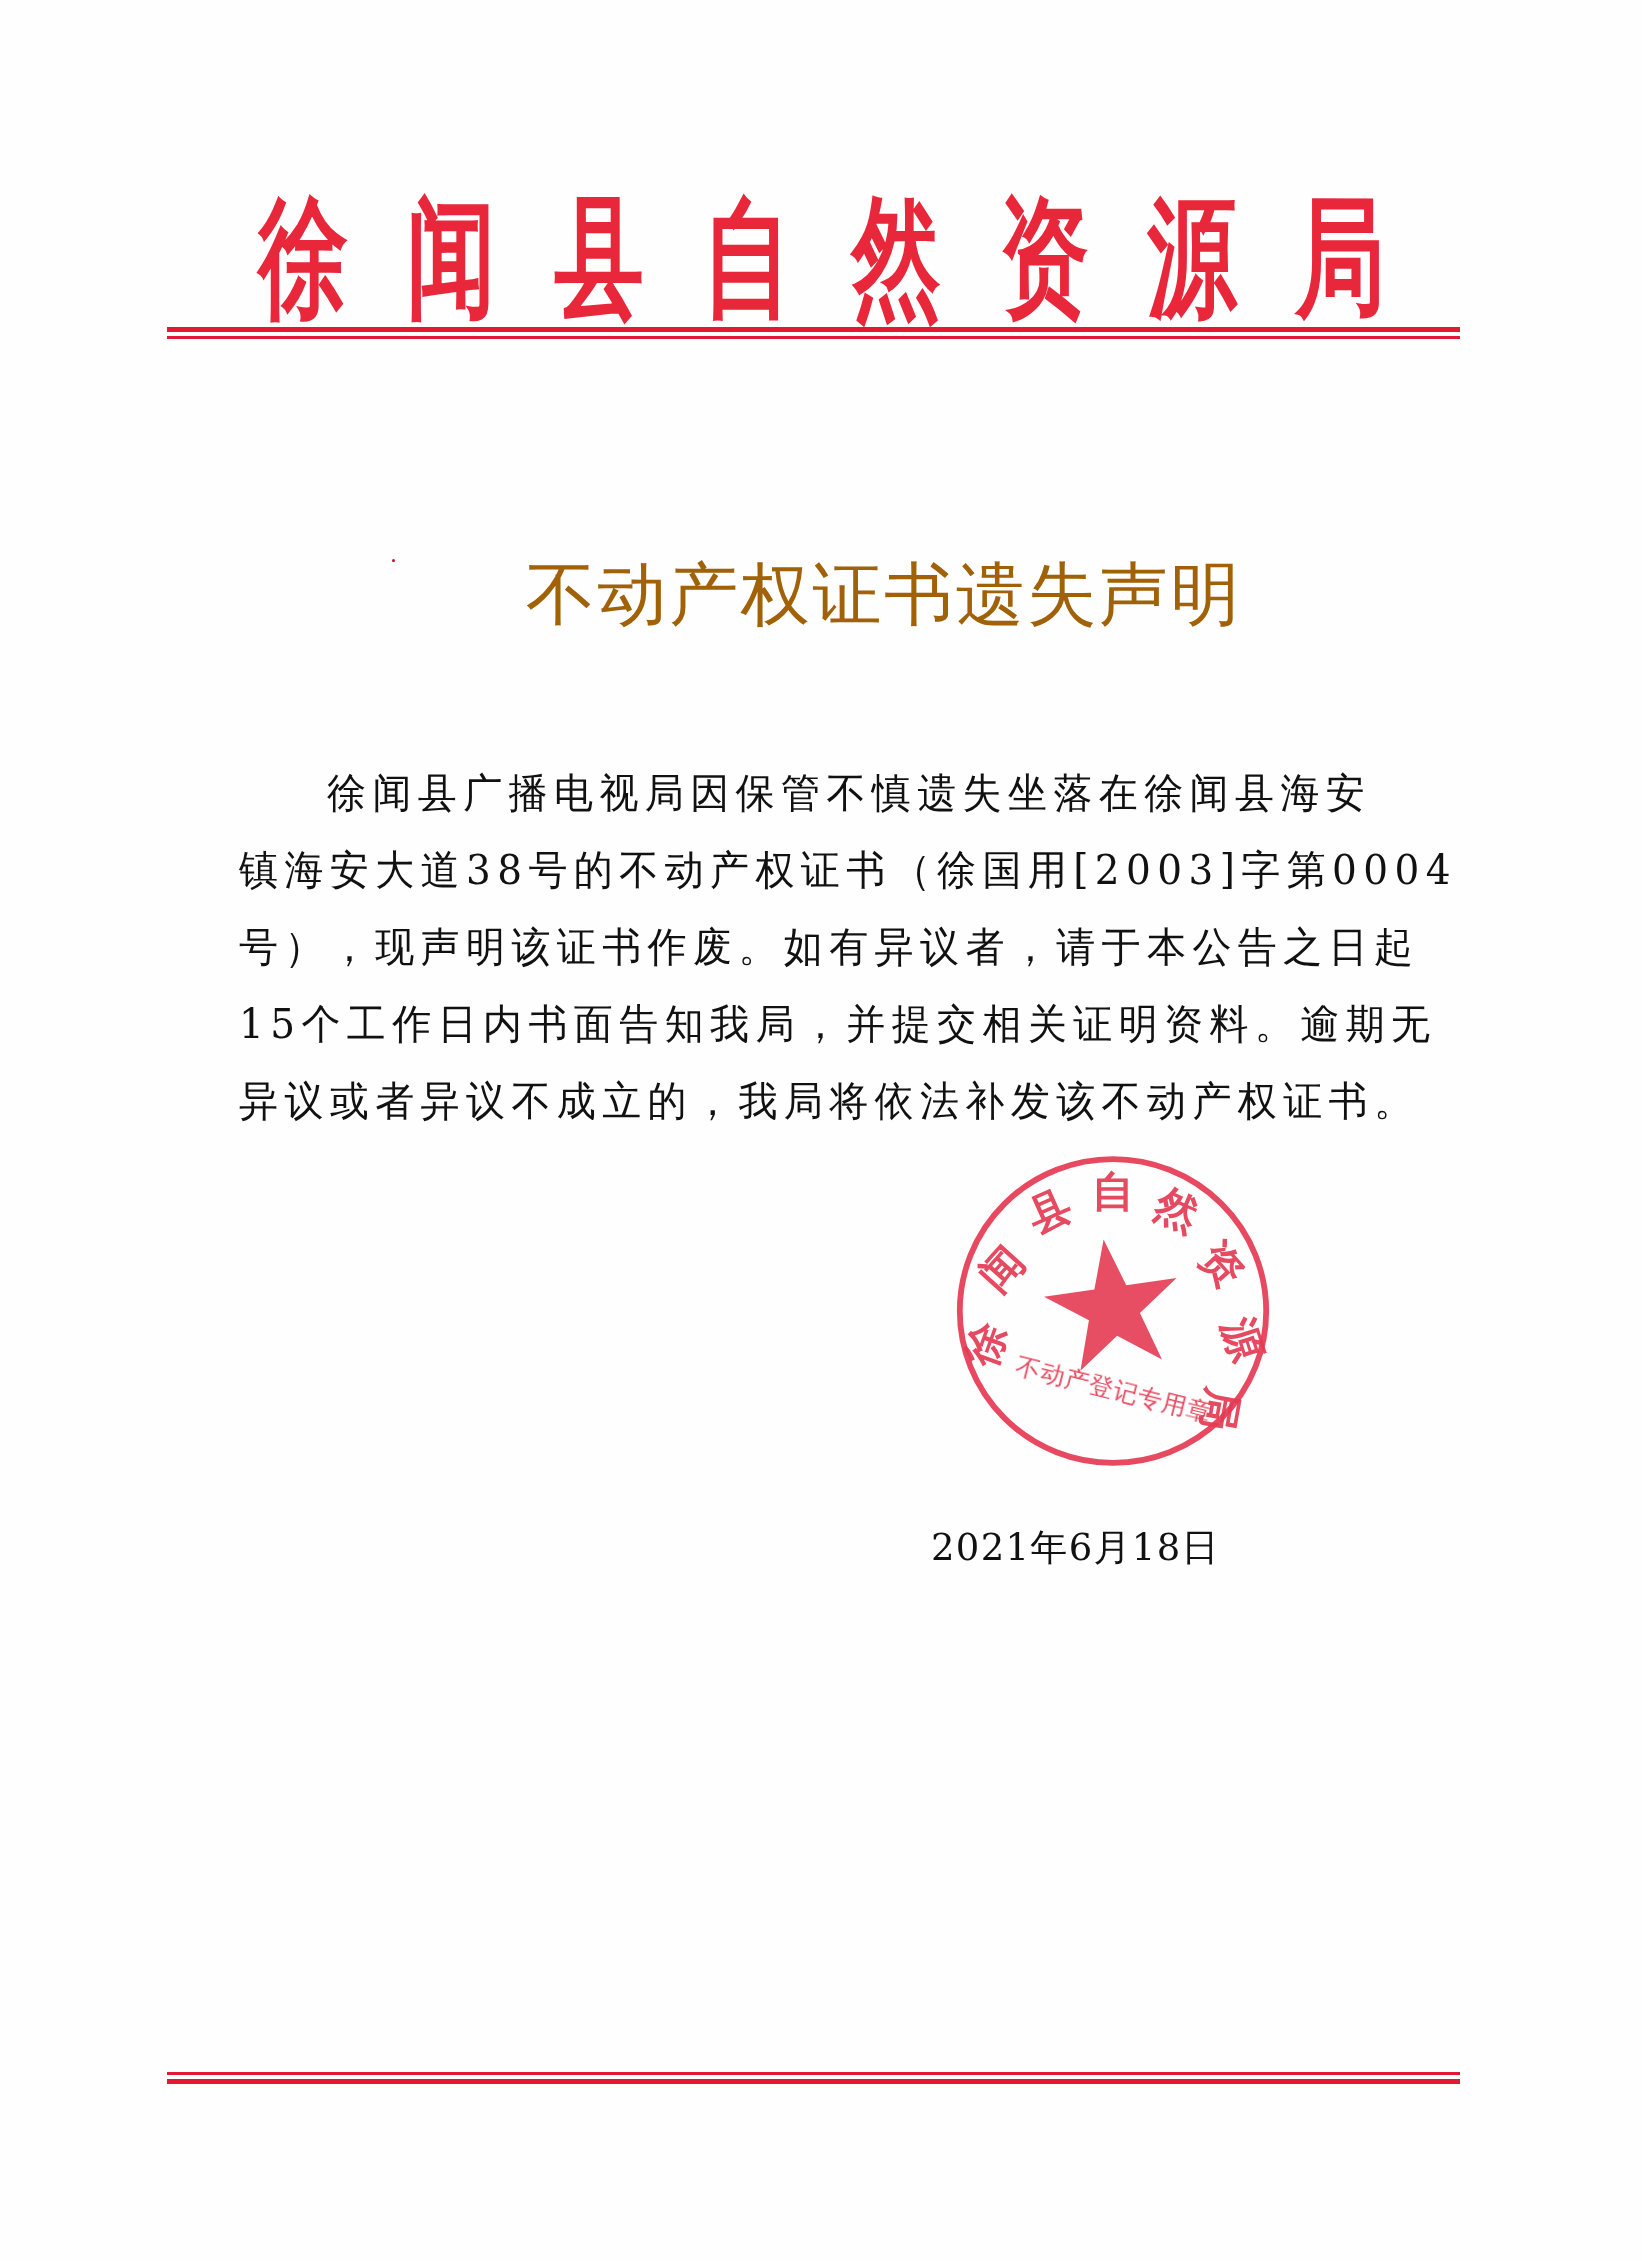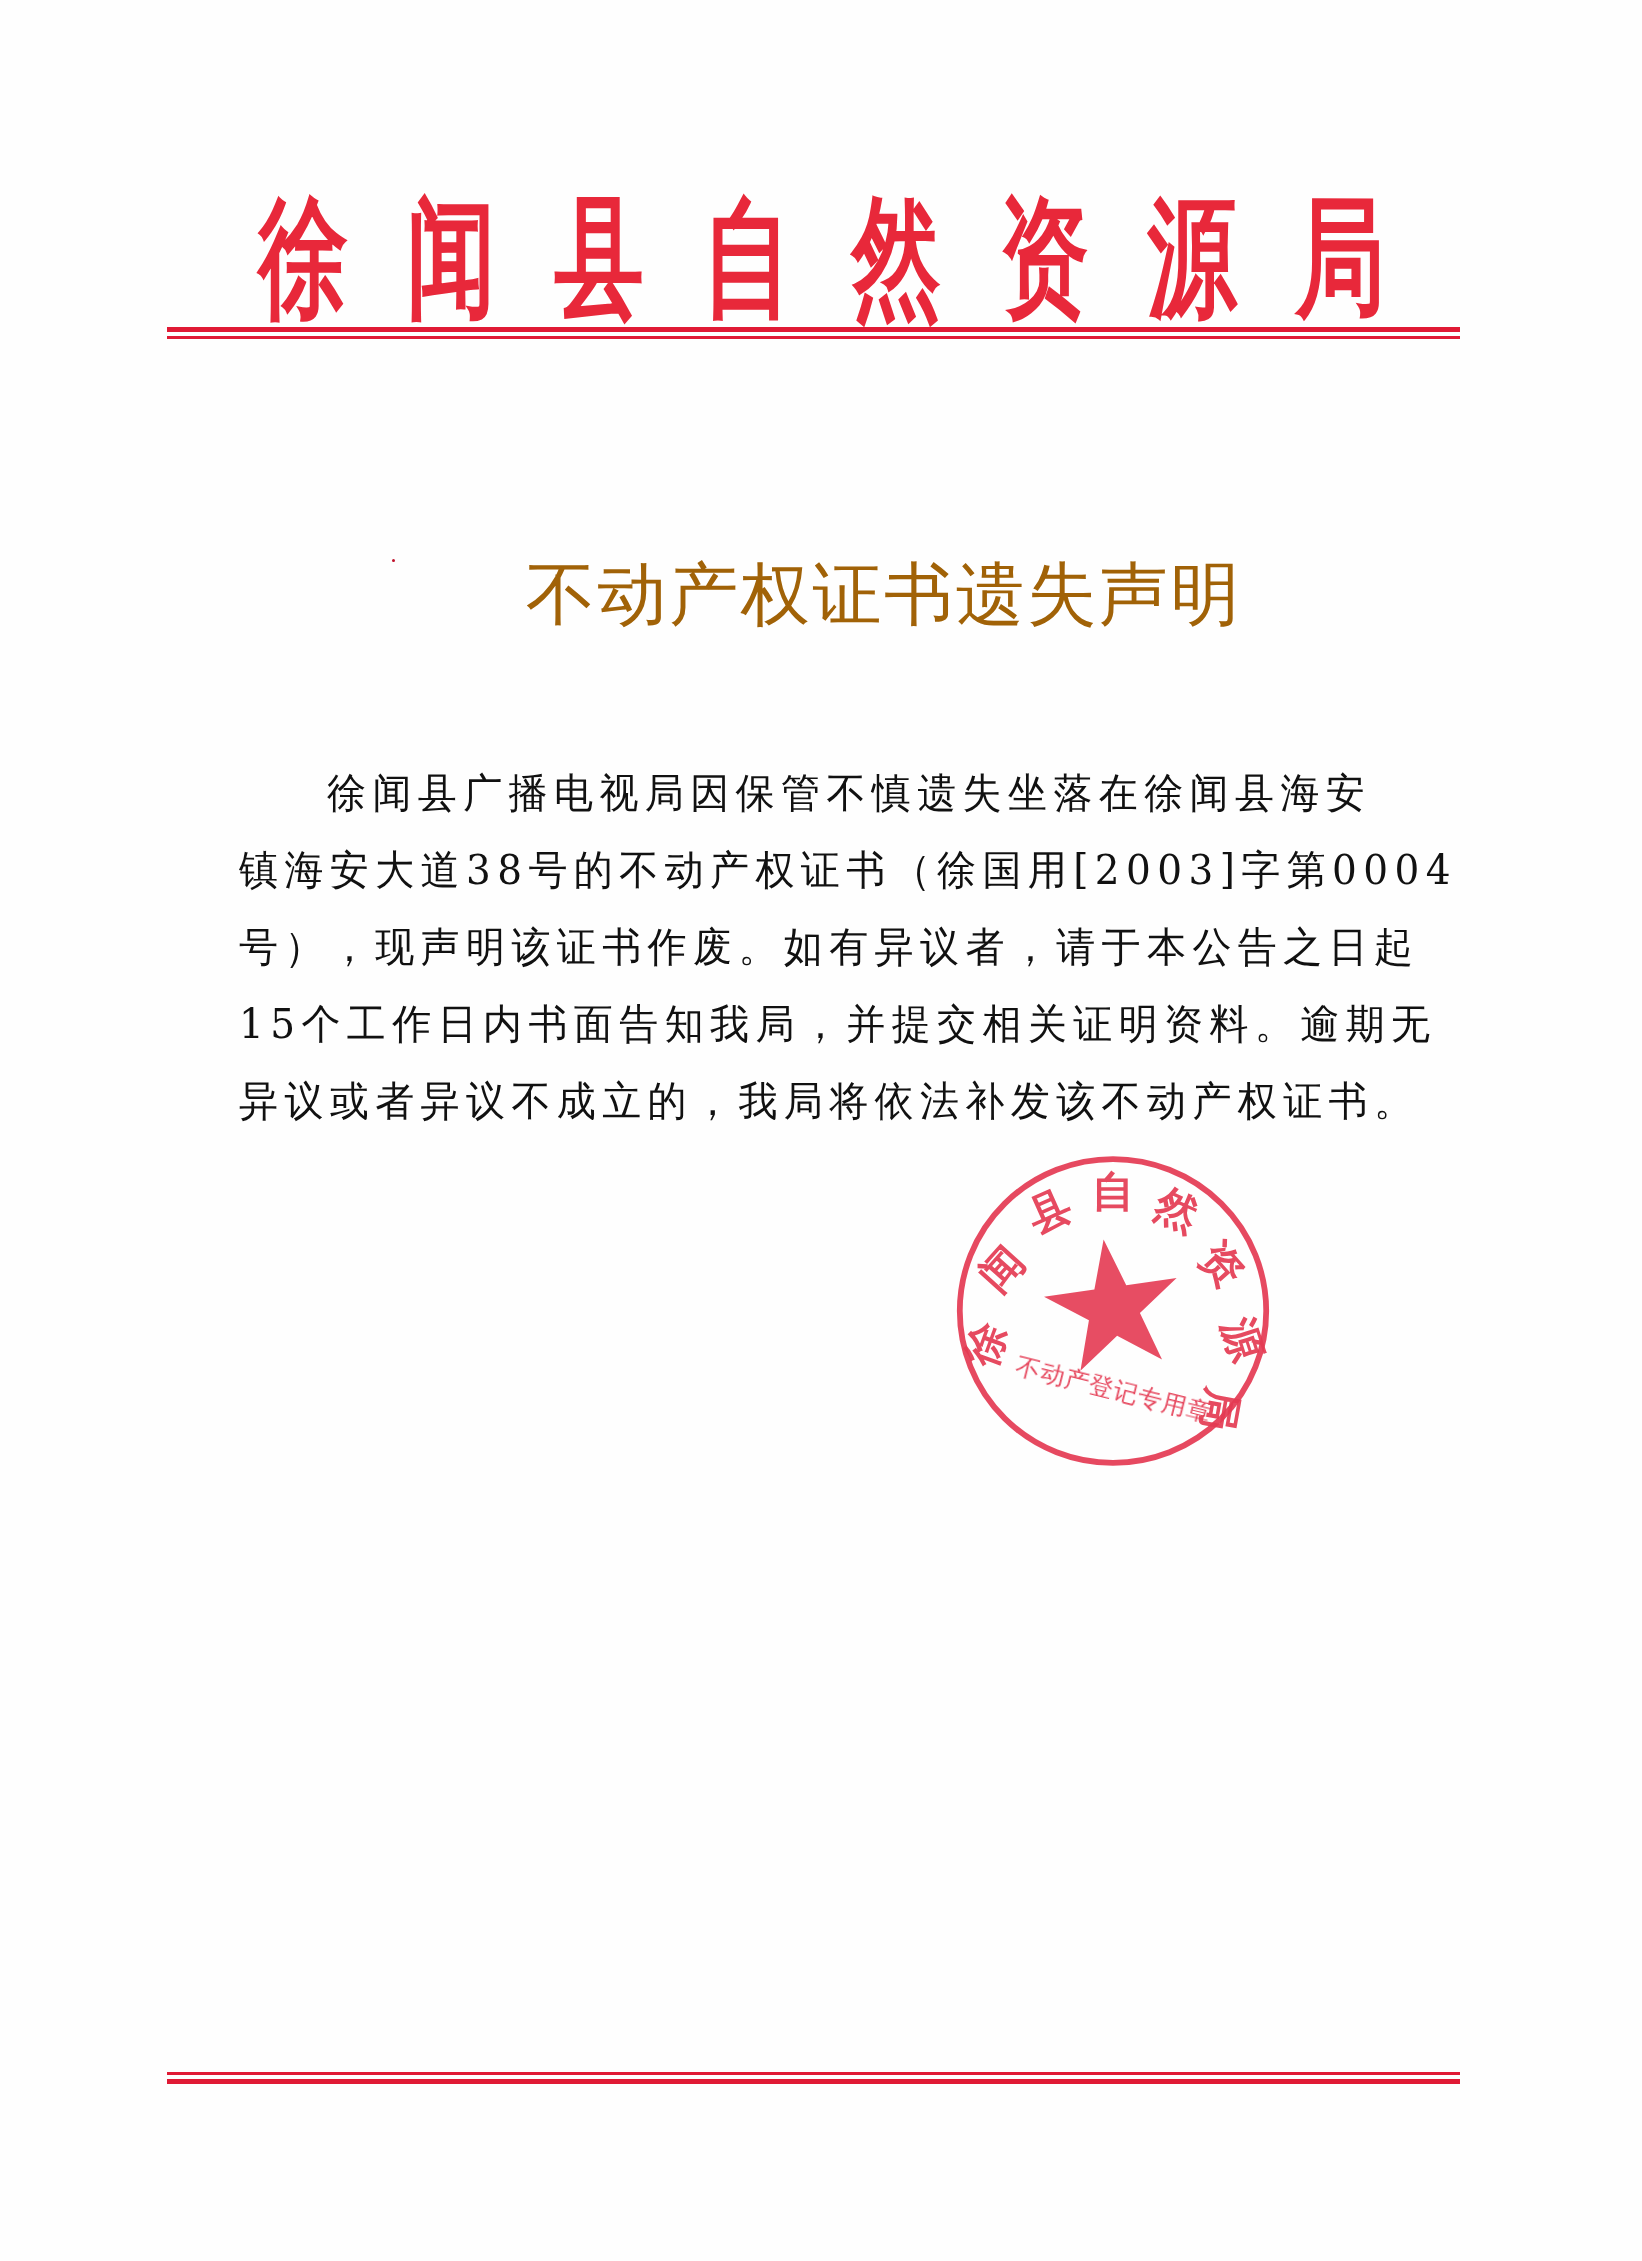--- a/index.html
+++ b/index.html
@@ -189,18 +189,19 @@
         <text x="0" y="0" transform="translate(338,110) rotate(24)">然</text>
         <text x="0" y="0" transform="translate(400,190) rotate(48)">资</text>
         <text x="0" y="0" transform="translate(428,298) rotate(72)">源</text>
         <text x="0" y="0" transform="translate(392,396) rotate(100)">局</text>
       </g>
 
       <text x="0" y="0" fill="#e43a52" opacity="0.92" font-family="DejaVu Serif, Liberation Serif, serif" font-size="38" text-anchor="middle" letter-spacing="1" transform="translate(246,382) rotate(14)">不动产登记专用章</text>
     </svg>
   </div>
 
+  <div class="date">2021年6月18日</div>
 
   <div class="rule foot-thin"></div>
   <div class="rule foot-thick"></div>
 
 </div>
 
 
 </body></html>

